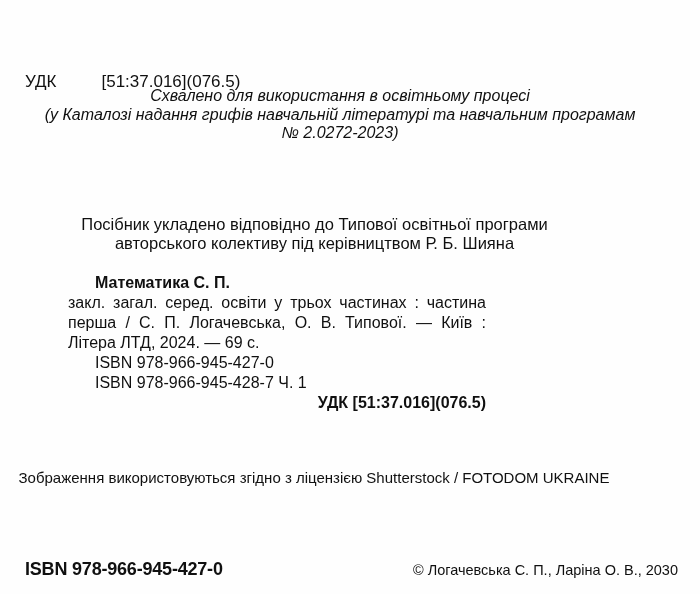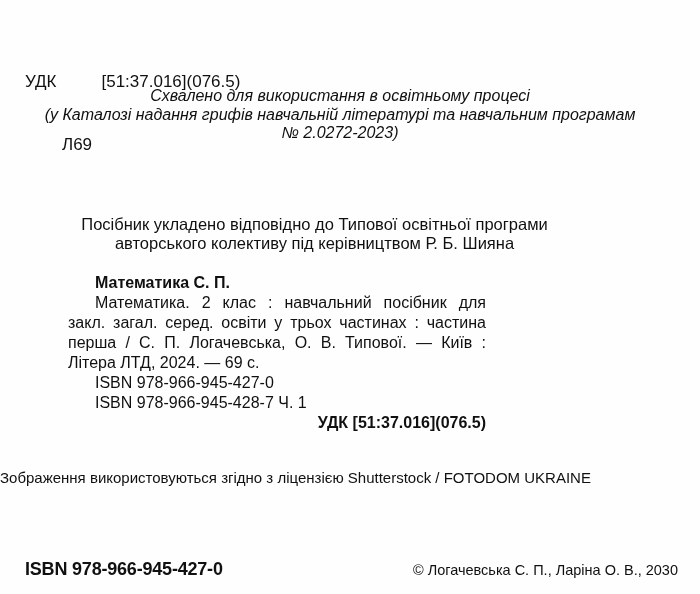--- a/index.html
+++ b/index.html
@@ -61,20 +61,21 @@
   .biblio .jline { text-align: justify; text-align-last: justify; }
   .biblio .author { font-weight: bold; }
   .biblio .biblio-udc { font-weight: bold; text-align: right; text-align-last: right; }
 
   
   .license {
     position: absolute;
     left: 0;
     top: 469px;
     width: 628px;
+    text-align: center;
     font-size: 15px;
     line-height: 18px;
   }
 
   
   .footer-isbn {
     position: absolute;
     left: 25px;
     top: 517px;
     font-weight: bold;
@@ -93,37 +94,35 @@
     white-space: pre;
   }
 </style>
 </head>
 <body>
 
 <div class="page">
 
   <div class="udc-top">
     <div><span>УДК</span><span class="udc-num">[51:37.016](076.5)</span></div>
-    <div class="udc-code">Л69</div>
   </div>
 
   <div class="approval">
     <div>Схвалено для використання в освітньому процесі</div>
     <div>(у Каталозі надання грифів навчальній літературі та навчальним програмам</div>
     <div>№ 2.0272-2023)</div>
   </div>
 
   <div class="prognote">
     <div>Посібник укладено відповідно до Типової освітньої програми</div>
     <div>авторського колективу під керівництвом Р. Б. Шияна</div>
   </div>
 
   <div class="biblio">
     <div class="author ind">Математика С. П.</div>
-    <div class="jline ind">Математика. 2 клас : навчальний посібник для</div>
     <div class="jline">закл. загал. серед. освіти у трьох частинах : частина</div>
     <div class="jline">перша / С. П. Логачевська, О. В. Типової. — Київ :</div>
     <div>Літера ЛТД, 2024. — 69 с.</div>
     <div class="ind">ISBN 978-966-945-427-0</div>
     <div class="ind">ISBN 978-966-945-428-7 Ч. 1</div>
     <div class="biblio-udc">УДК [51:37.016](076.5)</div>
   </div>
 
   <div class="license">Зображення використовуються згідно з ліцензією Shutterstock / FOTODOM UKRAINE</div>
 

